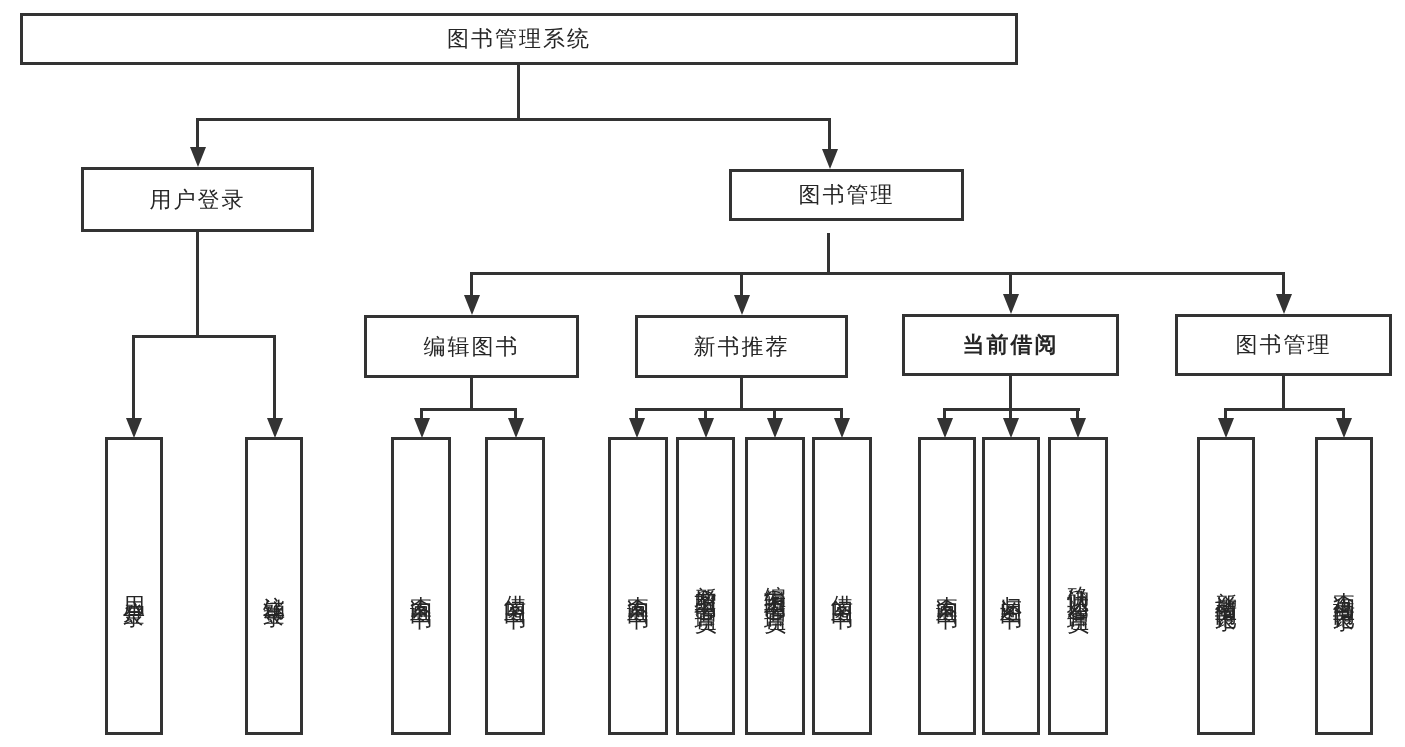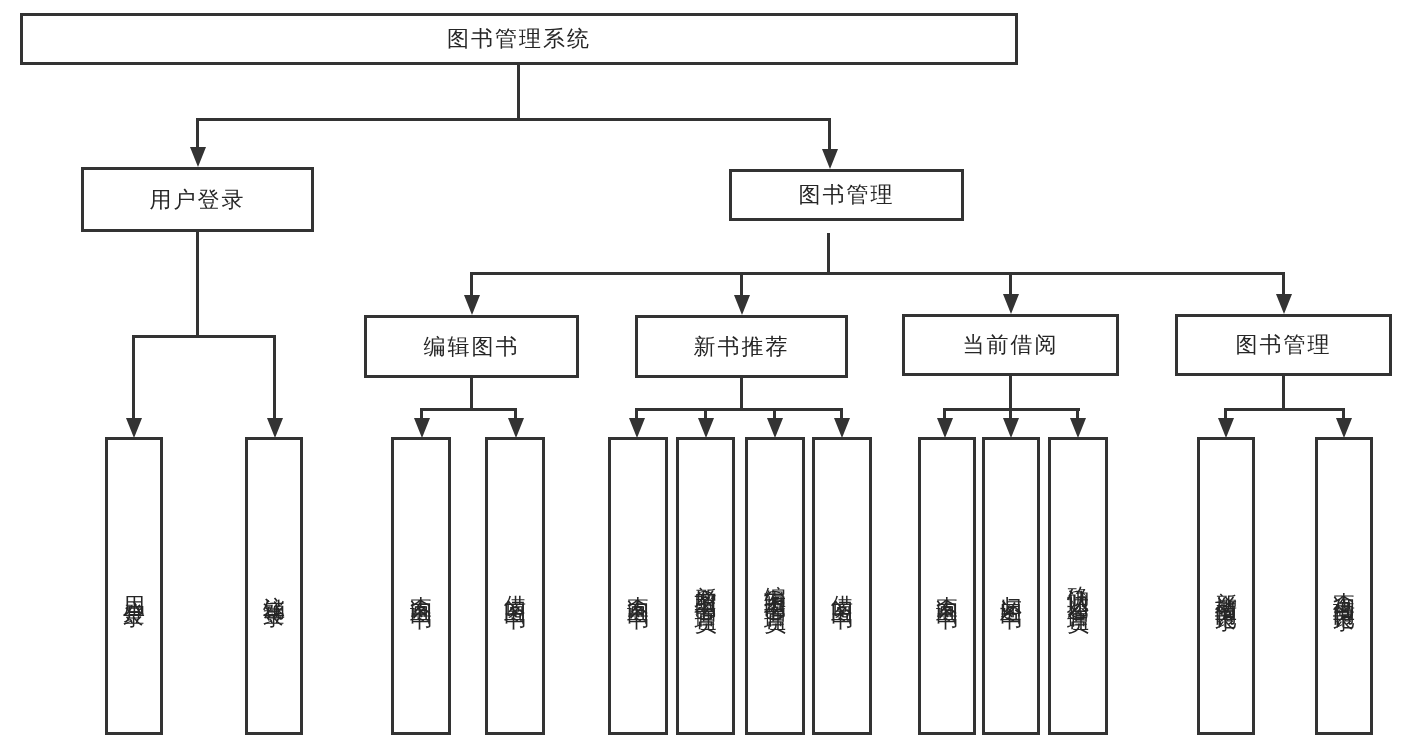--- a/index.html
+++ b/index.html
@@ -73,21 +73,21 @@
   <div class="arrowhead" style="left:1003px;top:294px;"></div>
   <div class="vline" style="left:1282px;top:272px;height:26px;"></div>
   <div class="arrowhead" style="left:1276px;top:294px;"></div>
 
   <div class="box" style="left:364px;top:315px;width:215px;height:63px;">
     <span>编辑图书</span>
   </div>
   <div class="box" style="left:635px;top:315px;width:213px;height:63px;">
     <span>新书推荐</span>
   </div>
-  <div class="box" style="left:902px;top:314px;width:217px;height:62px;">
+  <div class="box" style="left:902px;top:314px;width:217px;height:62px;font-weight:bold;">
     <span>当前借阅</span>
   </div>
   <div class="box" style="left:1175px;top:314px;width:217px;height:62px;">
     <span>图书管理</span>
   </div>
 
   <div class="vline" style="left:470px;top:378px;height:33px;"></div>
   <div class="hline" style="left:420px;top:408px;width:97px;"></div>
   <div class="vline" style="left:420px;top:408px;height:14px;"></div>
   <div class="arrowhead" style="left:414px;top:418px;"></div>

